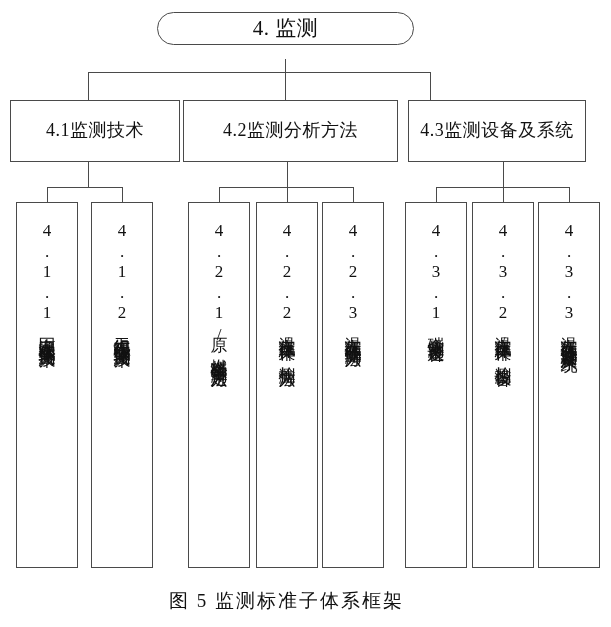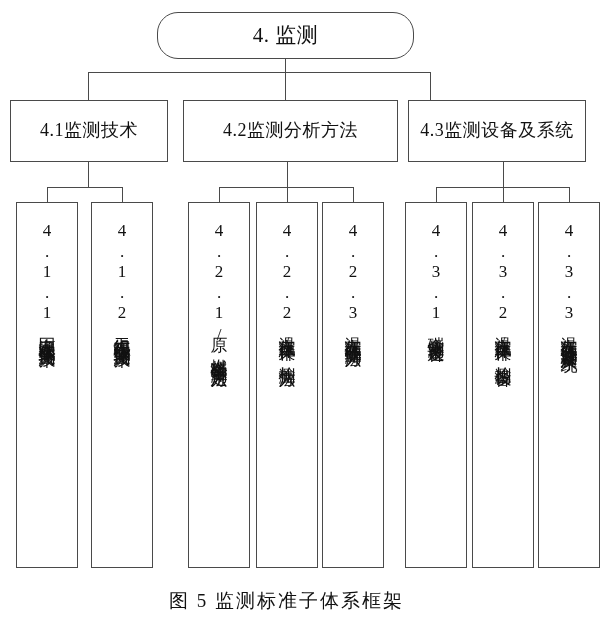--- a/index.html
+++ b/index.html
@@ -34,37 +34,37 @@
     display: block;
     line-height: 1.18;
     letter-spacing: 0.5px;
   }
 
   
   .node-root {
     left: 157px;
     top: 12px;
     width: 257px;
-    height: 47px;
+    height: 33px;
     border-radius: 21px;
   }
   .node-root .txt {
     font-size: 21px;
   }
 
   
   .node-l2 {
     top: 100px;
     height: 62px;
   }
   .node-l2 .txt {
     font-size: 18px;
     padding: 0 4px;
   }
-  .l2-a { left: 10px;  width: 158px; }
+  .l2-a { left: 10px;  width: 170px; }
   .l2-b { left: 183px; width: 215px; }
   .l2-c { left: 408px; width: 178px; }
 
   
   .node-l3 {
     top: 202px;
     height: 366px;
     width: 62px;
     align-items: flex-start;
     justify-content: center;

